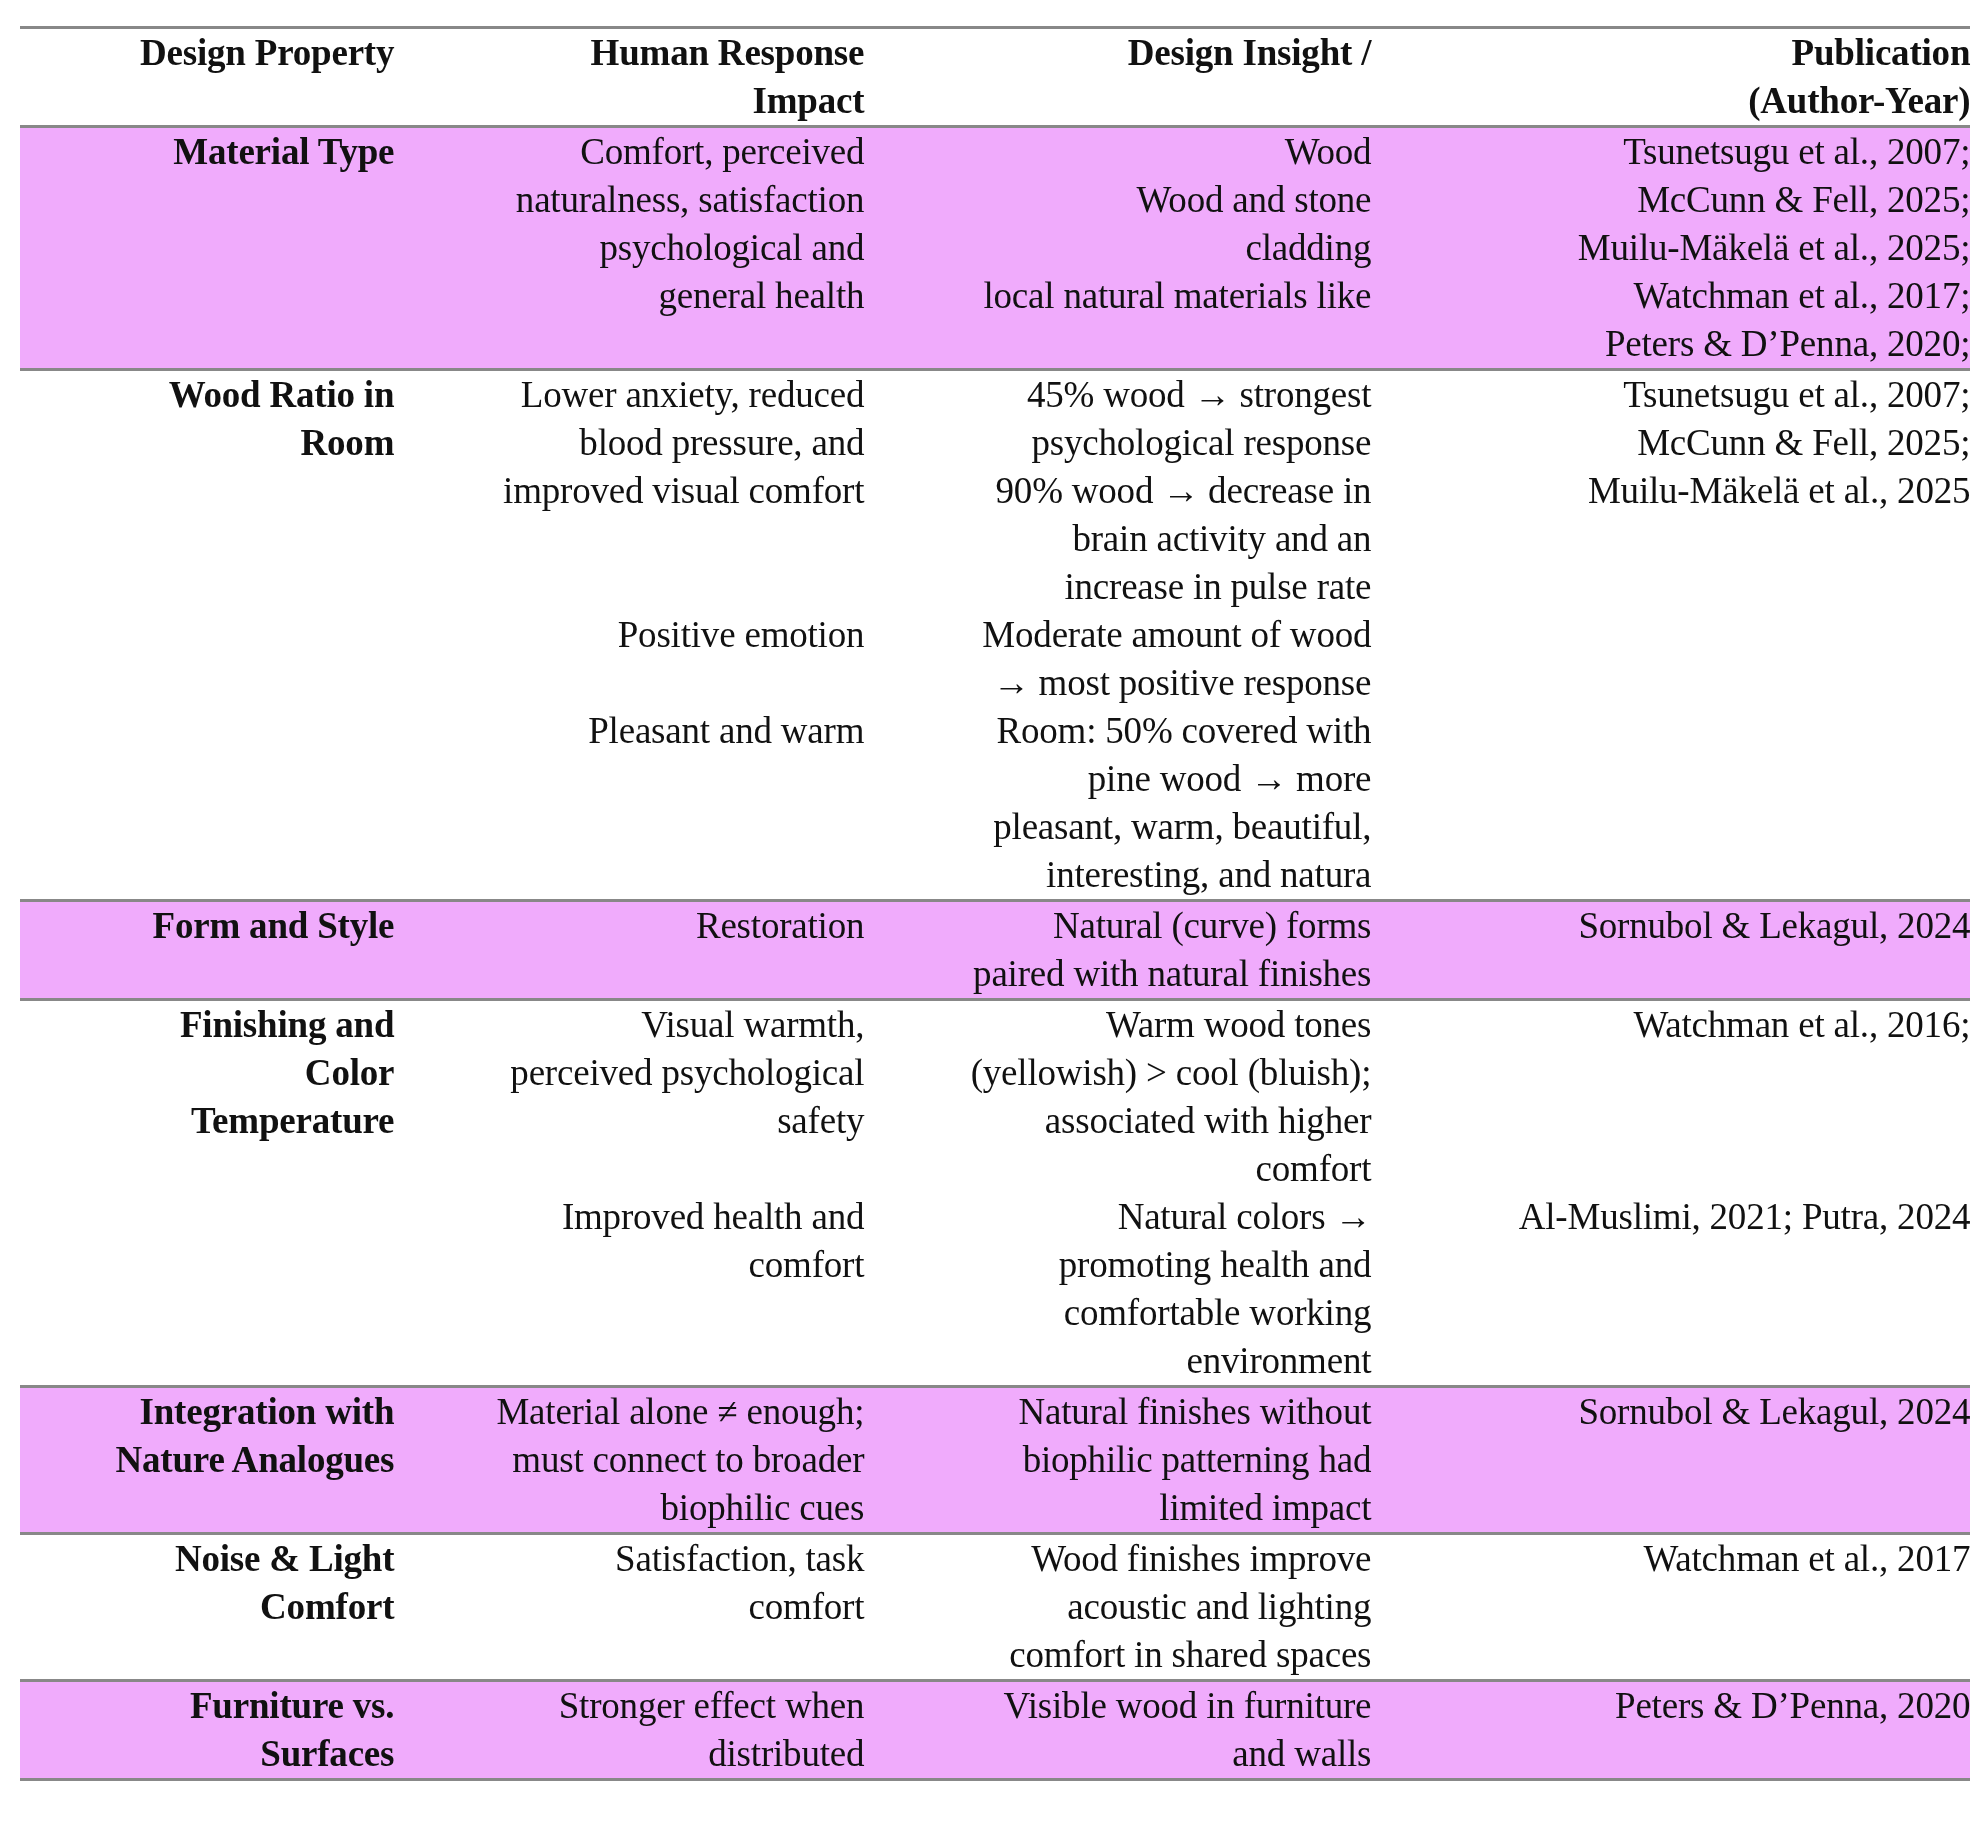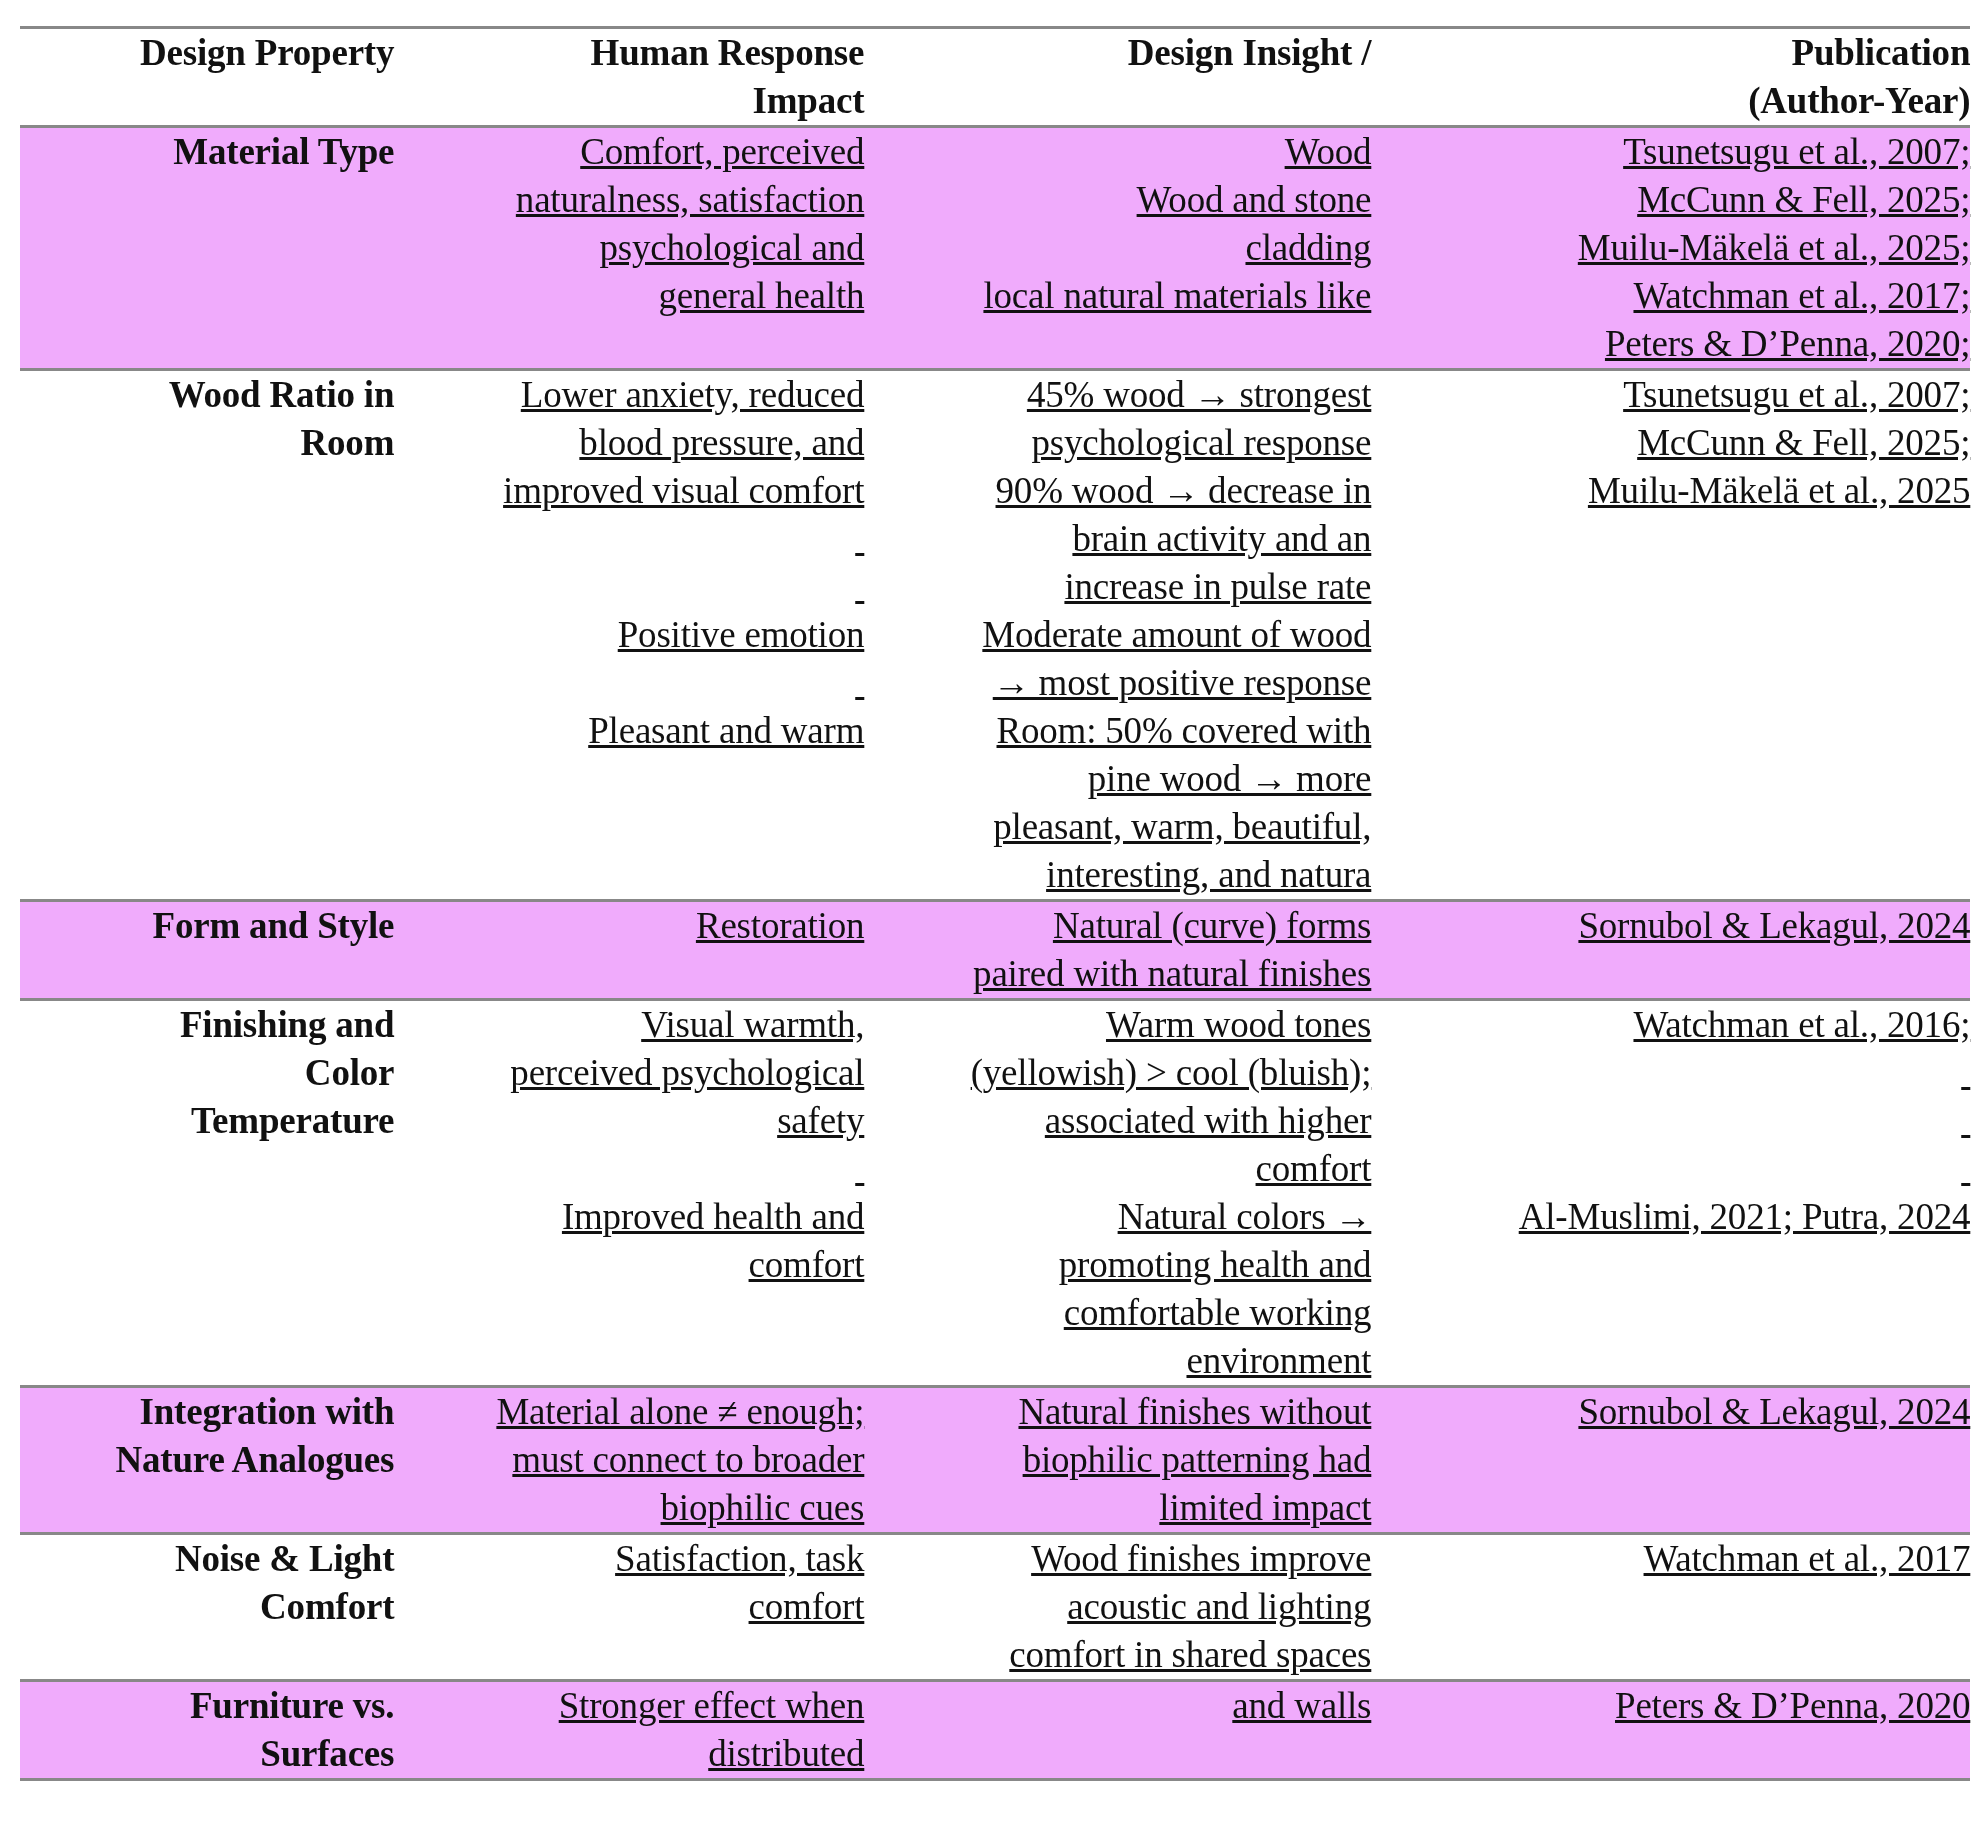--- a/index.html
+++ b/index.html
@@ -11,21 +11,21 @@
          border-top: 3.1px solid #888888; box-sizing: border-box; text-align: right; }
   .row.shaded { background: #f0abfc; }
   .row.last { border-bottom: 3.1px solid #888888; }
   .cell { padding: 0 0 0 23.5px; font-size: 37px; line-height: 48px; letter-spacing: -0.2px; }
   .cell.c1 { padding-left: 23.5px; font-weight: bold; }
   .cell.c2 { padding-left: 24px; }
   .cell.c3 { padding-left: 24px; }
   .cell.c4 { padding-left: 24px; }
   .header .cell { font-weight: bold; }
   .line { display: block; white-space: nowrap; }
-  .block { display: block; text-decoration: underline; }
+  .block { display: block; }
 </style>
 </head>
 <body>
 
 <div class="table" id="tbl">
     <div class="row header">
       <div class="cell c1">
         <span class="line">Design Property</span>
       </div>
       <div class="cell c2">
@@ -238,20 +238,21 @@
         <span class="line">Surfaces</span>
       </div>
       <div class="cell c2">
         <div class="block">
           <span class="line">Stronger effect when</span>
           <span class="line">distributed</span>
         </div>
       </div>
       <div class="cell c3">
         <div class="block">
+          <span class="line">Visible wood in furniture</span>
           <span class="line">and walls</span>
         </div>
       </div>
       <div class="cell c4">
         <div class="block">
           <span class="line">Peters &amp; D’Penna, 2020</span>
         </div>
       </div>
     </div>
   </div>

